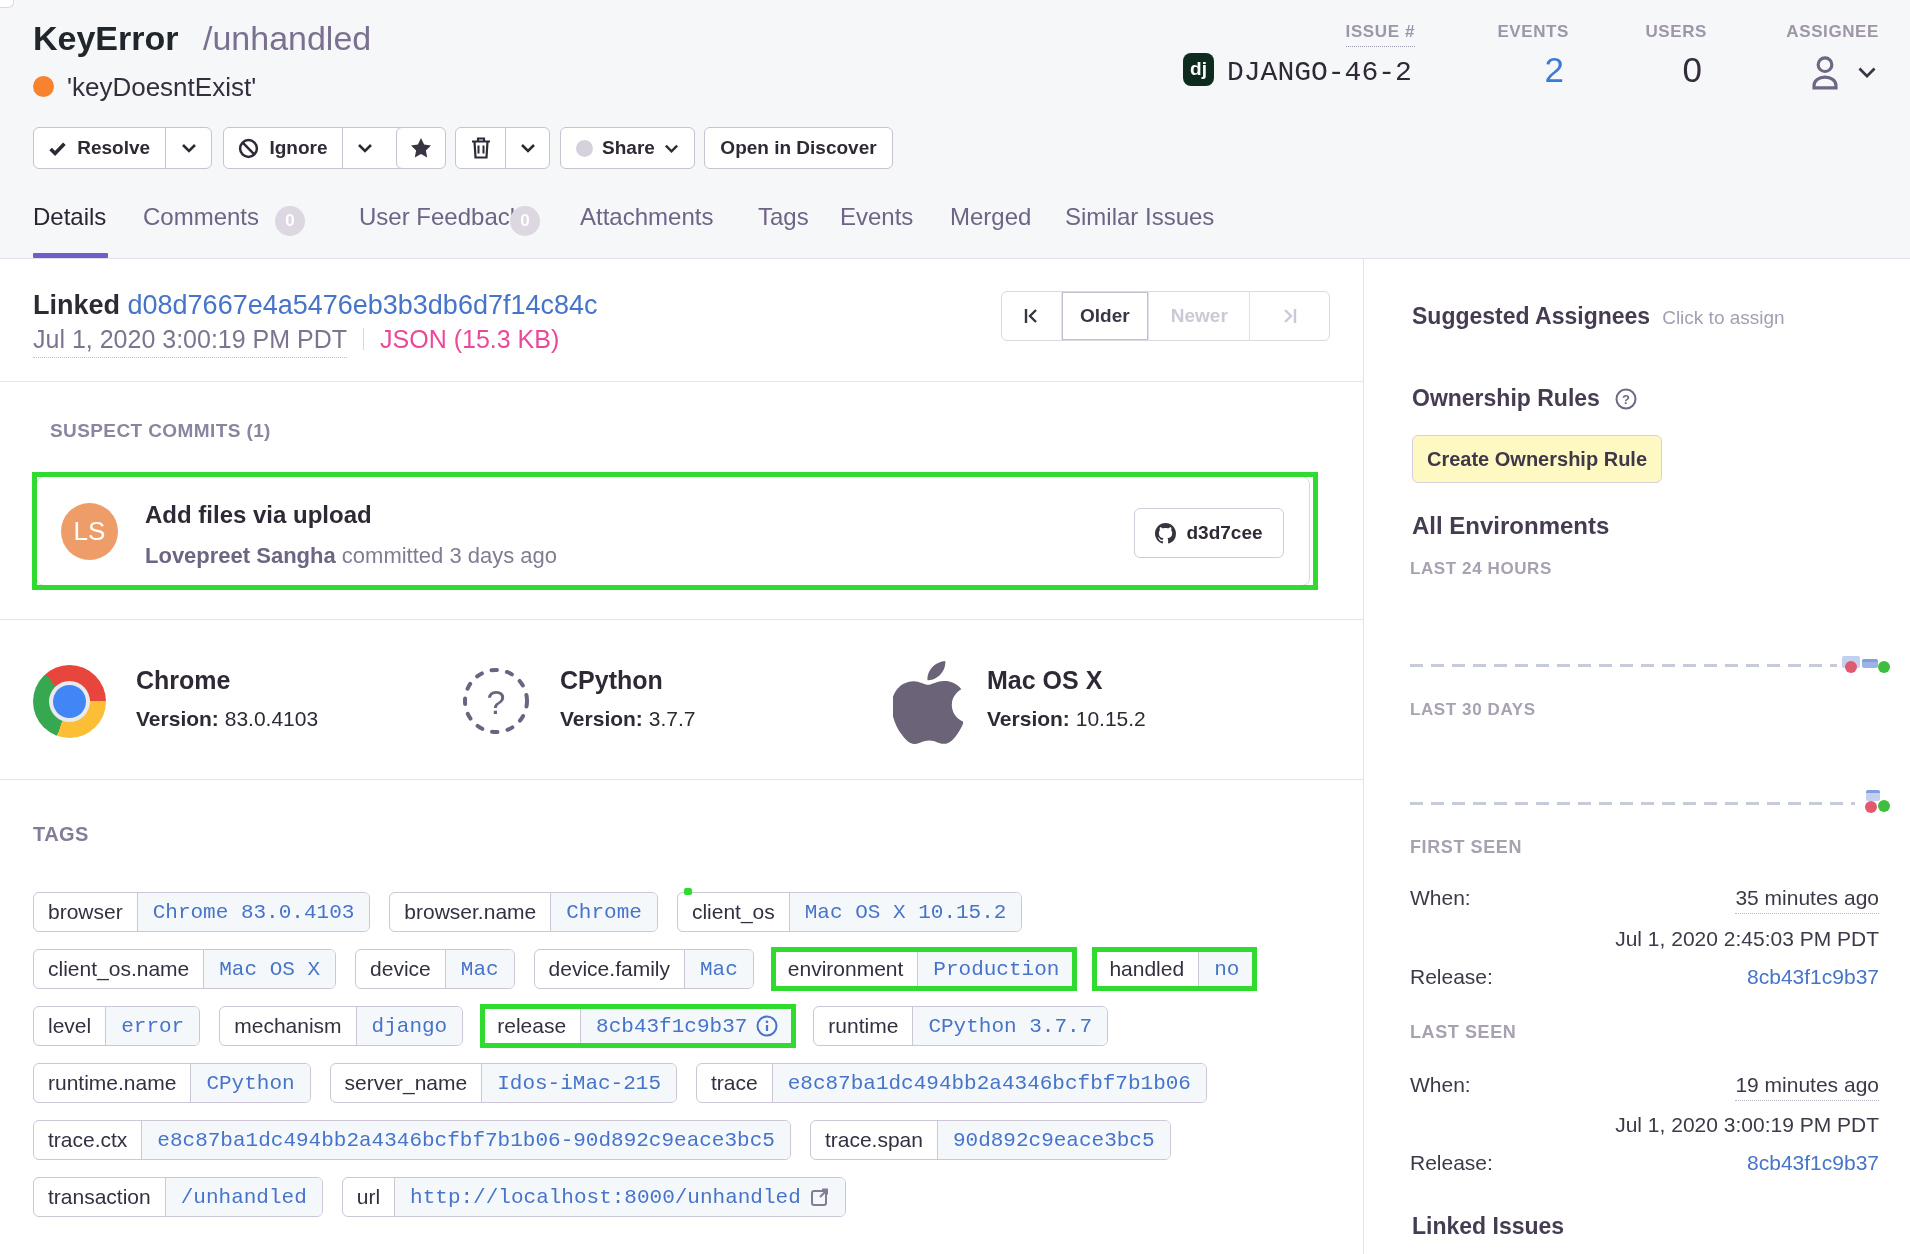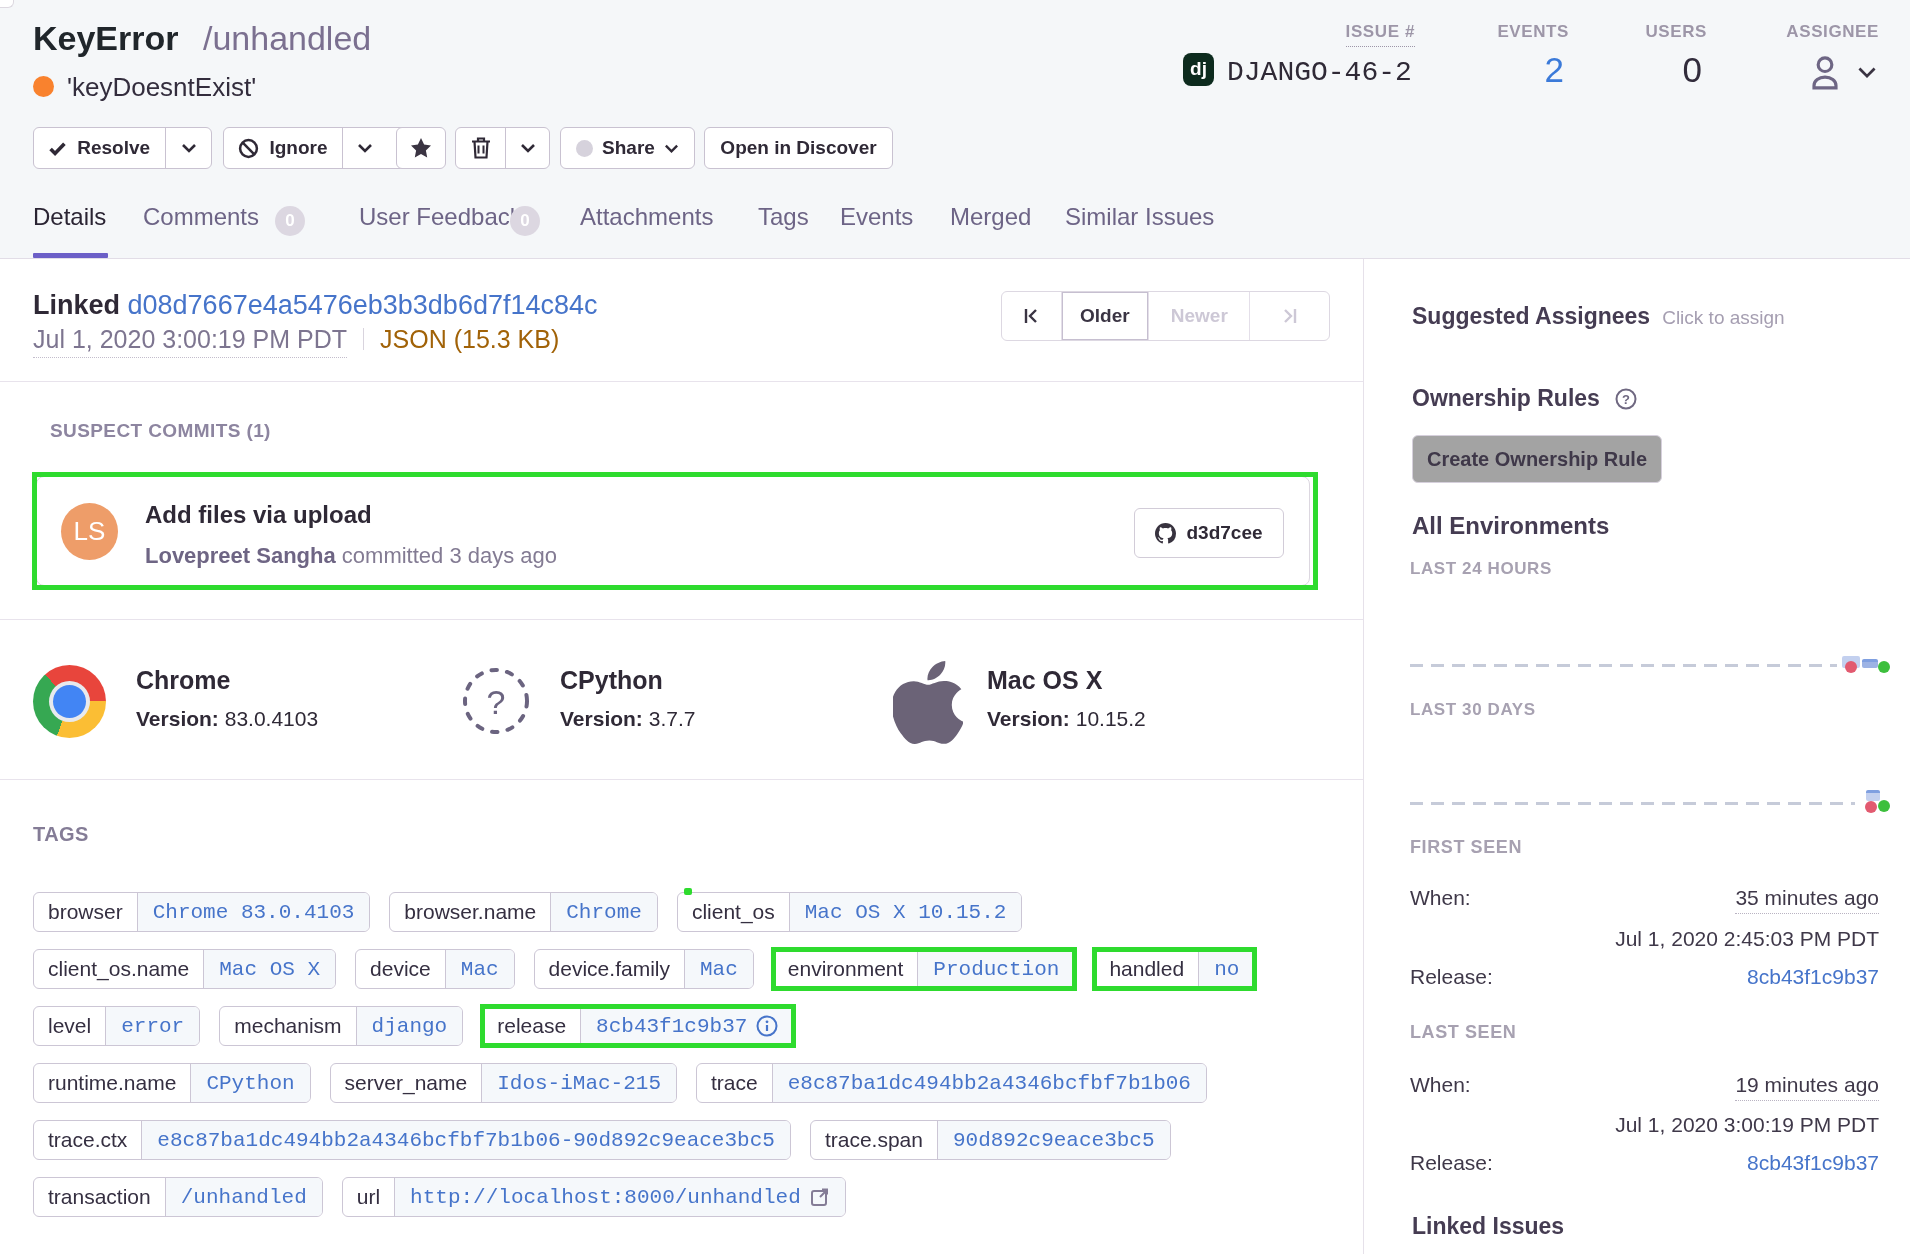--- a/index.html
+++ b/index.html
@@ -27,21 +27,21 @@
 #tab-underline{position:absolute;left:33px;top:253px;width:75px;height:5px;background:#6c5fc7;border-radius:1px;}
 #corner-box{position:absolute;left:0;top:0;width:14px;height:8px;background:#fff;border:1px solid #dcd8e0;border-top:none;border-left:none;border-radius:0 0 6px 0;}
 
 .divider{position:absolute;left:0;width:1363px;height:1px;background:#e8e3ec;}
 #event-line{position:absolute;left:33px;top:290px;font-size:27px;color:#2f2936;white-space:nowrap;}
 #event-line b{font-weight:bold;}
 #event-line a{color:#4674ca;text-decoration:none;}
 #event-line2{position:absolute;left:33px;top:325px;font-size:25px;white-space:nowrap;}
 #event-line2 .date{color:#7d7590;border-bottom:1px dotted #c3bdcc;padding-bottom:4px;}
 #event-line2 .pipe{display:inline-block;width:1px;height:22px;background:#d9d4de;margin:0 16px;vertical-align:-2px;}
-#event-line2 .json{color:#a16207;}
+#event-line2 .json{color:#ec4899;}
 
 #pager{position:absolute;left:1001px;top:291px;width:329px;height:50px;background:#fff;border:1px solid #ddd8e2;border-radius:6px;display:flex;}
 #pager .pseg{display:flex;align-items:center;justify-content:center;height:100%;font-size:19px;font-weight:bold;}
 #pager .pseg+.pseg{border-left:1px solid #e4dfe9;}
 #pager .active-seg{box-shadow:inset 0 0 0 1px #c6bfd0;border-left:1px solid #c6bfd0;}
 .section-label{position:absolute;font-size:19px;font-weight:bold;color:#8d85a0;letter-spacing:.4px;}
 
 #commit-green{position:absolute;left:32px;top:472px;width:1286px;height:118px;border:5px solid #2edb2e;z-index:3;}
 #commit-panel{position:absolute;left:36px;top:476px;width:1274px;height:110px;background:#fff;border:1px solid #dcd7e0;border-radius:8px;}
 #commit-avatar{position:absolute;left:61px;top:503px;width:57px;height:57px;border-radius:50%;background:#ee9d69;color:#fff;font-size:26px;text-align:center;line-height:57px;}
@@ -64,21 +64,21 @@
 .pill .k{display:flex;align-items:center;padding:0 14px;font-size:21px;color:#352f41;}
 .pill .v{display:flex;align-items:center;gap:9px;padding:0 15px;font-family:"Liberation Mono",monospace;font-size:21px;color:#4674ca;background:#f5f8fb;border-left:1px solid #ccc6d5;border-radius:0 5px 5px 0;}
 .gwrap{position:relative;}
 .gwrap:after{content:"";position:absolute;inset:-2px;border:5px solid #2edb2e;pointer-events:none;}
 #green-dot{position:absolute;left:684px;top:888px;width:8px;height:7px;background:#2edb2e;border-radius:2px;z-index:4;}
 
 #sidebar-line{position:absolute;left:1363px;top:259px;width:1px;height:995px;background:#e6e1ea;}
 .sb-h{position:absolute;font-size:23px;font-weight:bold;color:#453c52;white-space:nowrap;}
 .sb-h .hint{font-weight:normal;font-size:19px;color:#a59eb1;margin-left:12px;}
 .sb-label{position:absolute;font-size:17px;font-weight:bold;color:#a7a1b1;letter-spacing:.6px;}
-#ownership-btn{position:absolute;left:1412px;top:435px;width:250px;height:48px;background:#a3a3a3;border:1px solid #d6d0dc;border-radius:6px;font-size:20px;font-weight:bold;color:#3f3849;display:flex;align-items:center;justify-content:center;}
+#ownership-btn{position:absolute;left:1412px;top:435px;width:250px;height:48px;background:#fef9c3;border:1px solid #d6d0dc;border-radius:6px;font-size:20px;font-weight:bold;color:#3f3849;display:flex;align-items:center;justify-content:center;}
 .dash-line{position:absolute;height:3px;background:repeating-linear-gradient(90deg,#c6cbd9 0 13px,transparent 13px 21px);}
 .dot{position:absolute;width:12px;height:12px;border-radius:50%;}
 .minibar{position:absolute;border-radius:2px;}
 .sb-row{position:absolute;left:1410px;width:469px;display:flex;justify-content:space-between;font-size:21px;color:#3f3849;}
 .sb-right{position:absolute;width:469px;left:1410px;text-align:right;font-size:21px;color:#3f3849;}
 .dotted-u{border-bottom:1px dotted #b9b3c2;padding-bottom:3px;}
 .blue{color:#4674ca;}
 svg{display:block;}
 </style>
 </head>
@@ -272,20 +272,24 @@
       </div>
     <div class="gwrap">
         <div class="pill">
           <div class="k">release</div>
           <div class="v">8cb43f1c9b37<svg width="22" height="22" viewBox="0 0 22 22">
               <circle cx="11" cy="11" r="9.5" fill="none" stroke="#4674ca" stroke-width="2"></circle>
               <path d="M11 10v6" stroke="#4674ca" stroke-width="2.2"></path>
               <circle cx="11" cy="6.8" r="1.4" fill="#4674ca"></circle>
             </svg></div>
         </div>
+      </div>
+    <div class="pill">
+        <div class="k">runtime</div>
+        <div class="v">CPython 3.7.7</div>
       </div>
   </div>
   <div class="tagrow" style="top:1063px;">
     <div class="pill">
         <div class="k">runtime.name</div>
         <div class="v">CPython</div>
       </div>
     <div class="pill">
         <div class="k">server_name</div>
         <div class="v">Idos-iMac-215</div>

